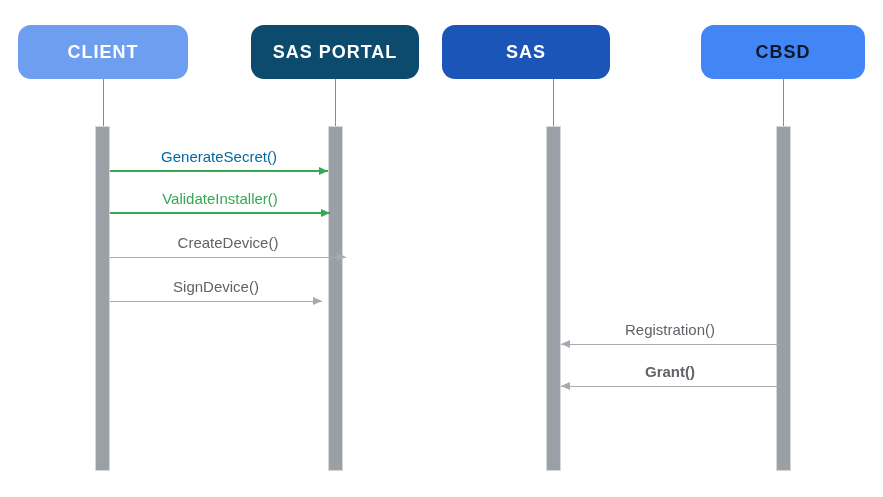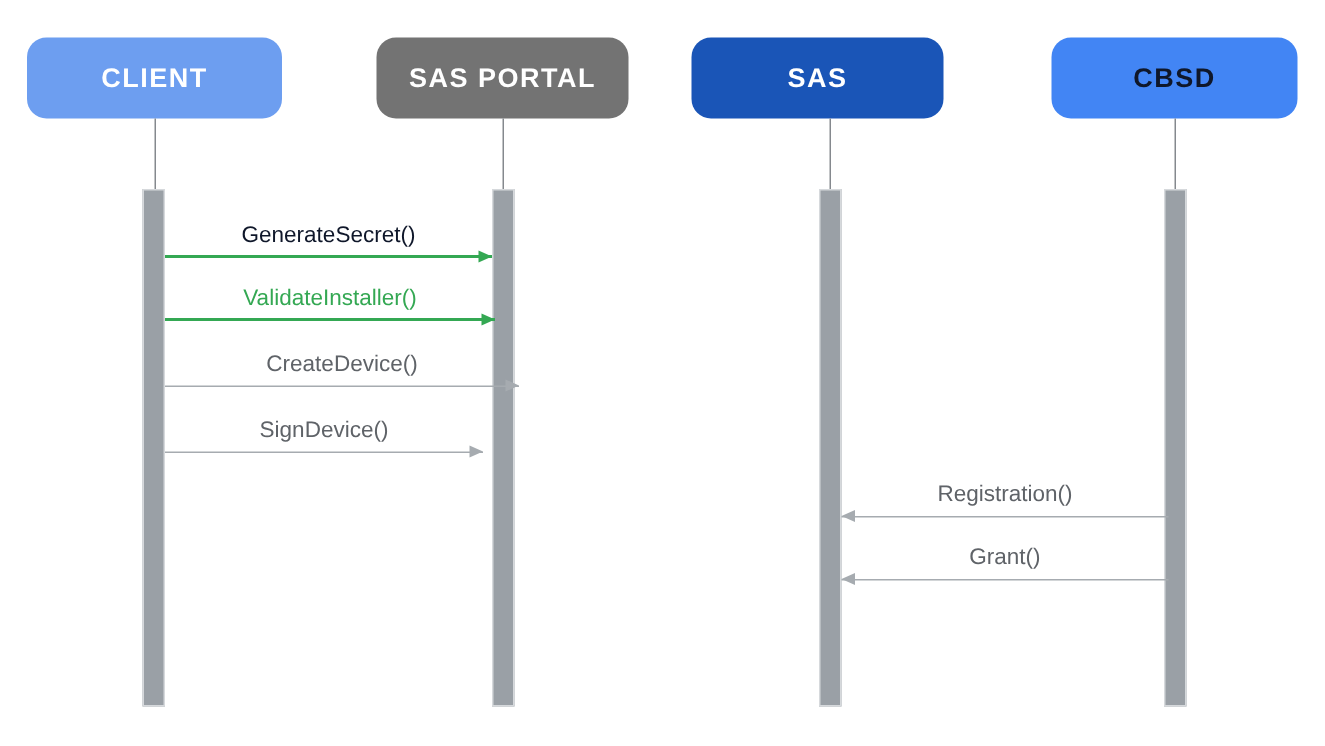--- a/index.html
+++ b/index.html
@@ -22,21 +22,21 @@
     display: flex;
     align-items: center;
     justify-content: center;
     font-size: 18px;
     font-weight: bold;
     letter-spacing: 1px;
     color: #ffffff;
   }
   .ab1 { left: 18px;  width: 170px; }
   .ab2 { left: 251px; width: 168px; }
-  .ab3 { left: 461px; width: 168px; }
+  .ab3 { left: 442px; width: 168px; }
   .ab4 { left: 701px; width: 164px; }
 
   
   .stub {
     position: absolute;
     top: 79px;
     height: 47px;
     width: 1px;
     background: #85898e;
   }
@@ -93,36 +93,36 @@
   }
   .msg.dir-right .head { right: 0; border-left: 9px solid; }
   .msg.dir-left  .head { left: 0;  border-right: 9px solid; }
 </style>
 </head>
 <body>
 
 <div class="canvas">
 
   <div class="actor-box ab1" style="background-color: rgb(109, 158, 240); color: rgb(255, 255, 255);">CLIENT</div>
-  <div class="actor-box ab2" style="background-color: #737373; color: rgb(255, 255, 255);">SAS PORTAL</div>
+  <div class="actor-box ab2" style="background-color: #0c4a6e; color: rgb(255, 255, 255);">SAS PORTAL</div>
   <div class="actor-box ab3" style="background-color: rgb(26, 85, 183); color: rgb(255, 255, 255);">SAS</div>
   <div class="actor-box ab4" style="background-color: rgb(66, 133, 244); color: #0f172a;">CBSD</div>
 
   <div class="stub s1"></div>
   <div class="stub s2"></div>
   <div class="stub s3"></div>
   <div class="stub s4"></div>
 
   <div class="bar b1" style="background-color: rgb(154, 160, 166);"></div>
   <div class="bar b2" style="background-color: rgb(154, 160, 166);"></div>
   <div class="bar b3" style="background-color: rgb(154, 160, 166);"></div>
   <div class="bar b4" style="background-color: rgb(154, 160, 166);"></div>
 
   <div class="msg dir-right m1" style="color: rgb(52, 168, 83);">
-    <div class="label" style="color: #0f172a;">GenerateSecret()</div>
+    <div class="label" style="color: #0369a1;">GenerateSecret()</div>
     <div class="line"></div>
     <div class="head"></div>
   </div>
 
   <div class="msg dir-right m2" style="color: rgb(52, 168, 83);">
     <div class="label" style="color: rgb(52, 168, 83);">ValidateInstaller()</div>
     <div class="line"></div>
     <div class="head"></div>
   </div>
 
@@ -137,19 +137,19 @@
     <div class="line"></div>
     <div class="head"></div>
   </div>
 
   <div class="msg dir-left thin m5" style="color: rgb(166, 171, 176); padding-left: 32px;">
     <div class="label" style="color: rgb(95, 99, 104);">Registration()</div>
     <div class="line"></div>
     <div class="head"></div>
   </div>
 
-  <div class="msg dir-left thin m6" style="color: rgb(166, 171, 176);">
+  <div class="msg dir-left thin m6" style="color: rgb(166, 171, 176); font-weight: bold;">
     <div class="label" style="color: rgb(95, 99, 104);">Grant()</div>
     <div class="line"></div>
     <div class="head"></div>
   </div>
 
 </div>
 
 </body></html>

